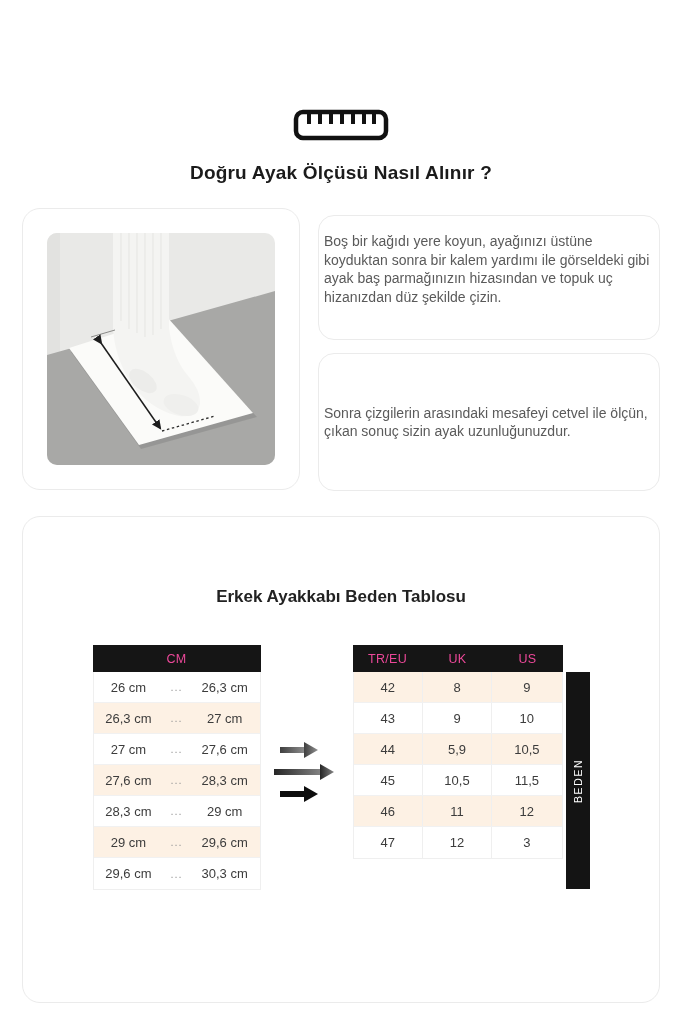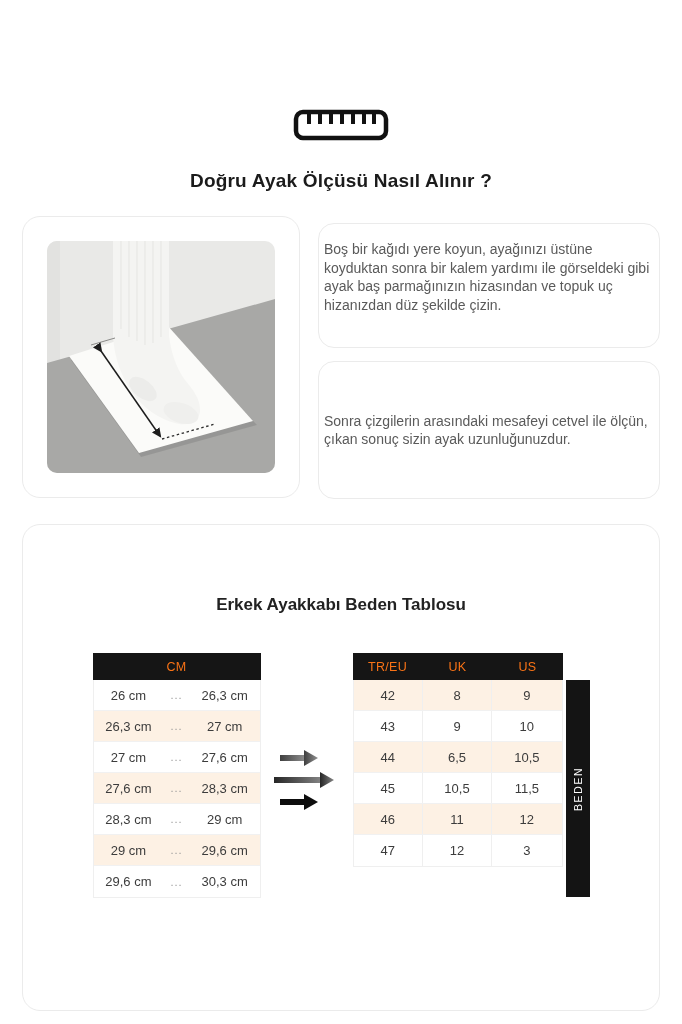--- a/index.html
+++ b/index.html
@@ -4,41 +4,41 @@
 <style>
   * { margin:0; padding:0; box-sizing:border-box; }
   html,body { background:#ffffff; }
   body {
     width:682px; height:1024px; margin:0 auto; position:relative;
     font-family:"Liberation Sans","DejaVu Sans",sans-serif;
     color:#1b1b1b; overflow:hidden;
   }
   .ruler-row { padding-top:108px; display:flex; justify-content:center; }
   .page-title {
-    margin-top:24px; text-align:center;
+    margin-top:16px; text-align:center;
     font-size:19px; font-weight:700; color:#1b1b1b; letter-spacing:.2px;
   }
   .top-section { display:flex; gap:18px; margin:24px 22px 0; }
   .card { border:1px solid #ebebeb; border-radius:18px; background:#fff; }
   .photo-card { width:278px; height:282px; padding:24px; flex:none; }
   .photo-frame { width:100%; height:100%; border-radius:10px; overflow:hidden; }
   .photo-frame svg { display:block; width:100%; height:100%; }
   .right-col { flex:1; display:flex; flex-direction:column; gap:13px; margin-top:7px; }
   .text-card {
     padding:16px 5px; font-size:14px; line-height:18.5px; color:#5a5a5a;
     border-radius:16px;
   }
   .text-card.step1 { height:125px; }
   .text-card.step2 { height:138px; display:flex; align-items:center; }
   .table-card { margin:25px 22px 0; padding:26px 0 112px; border-radius:18px; }
   .table-title { text-align:center; font-size:17px; font-weight:700; color:#222;margin-top:44px; }
   .tables { display:flex; justify-content:center; align-items:flex-start; margin-top:38px; }
   .tbl { font-size:13px; color:#3c3c3c; }
   .tbl-head {
-    background:#151515; color:#f97316; height:27px;
+    background:#151515; color:#ec4899; height:27px;
     display:grid; align-items:center; text-align:center;
     font-size:12.5px; letter-spacing:.3px;
   }
   .cm-tbl { width:168px; }
   .cm-tbl .tbl-head { grid-template-columns:1fr; }
   .cm-body { border:1px solid #efefef; border-top:none; }
   .cm-tbl .t-row { display:grid; grid-template-columns:42% 16% 42%; }
   .sz-tbl { width:210px; margin-left:8px; }
   .sz-tbl .tbl-head { grid-template-columns:1fr 1fr 1fr; }
   .sz-body { border:1px solid #efefef; border-top:none; }
@@ -230,21 +230,21 @@
           </div>
 
           <div class="t-row">
             <span>43</span>
             <span>9</span>
             <span>10</span>
           </div>
 
           <div class="t-row alt">
             <span>44</span>
-            <span>6,5</span>
+            <span>5,9</span>
             <span>10,5</span>
           </div>
 
           <div class="t-row">
             <span>45</span>
             <span>10,5</span>
             <span>11,5</span>
           </div>
 
           <div class="t-row alt">

